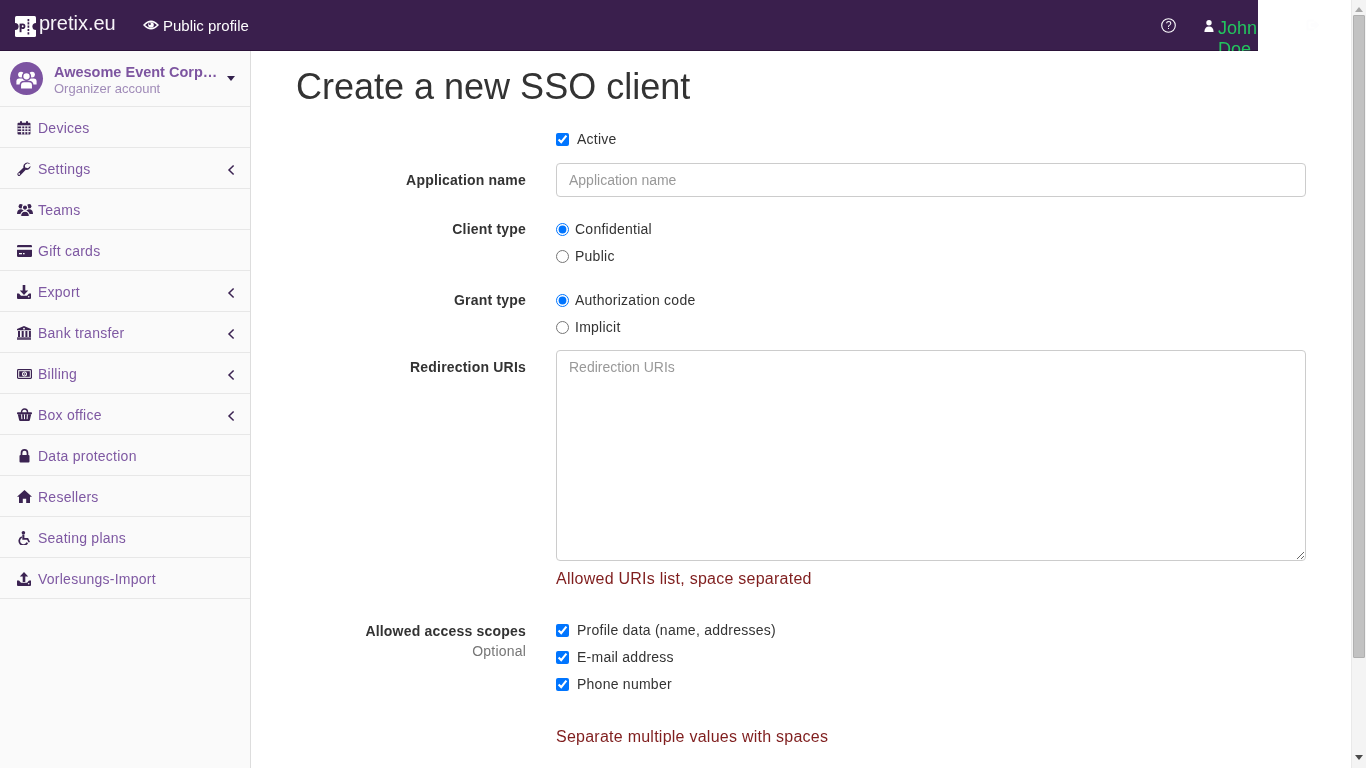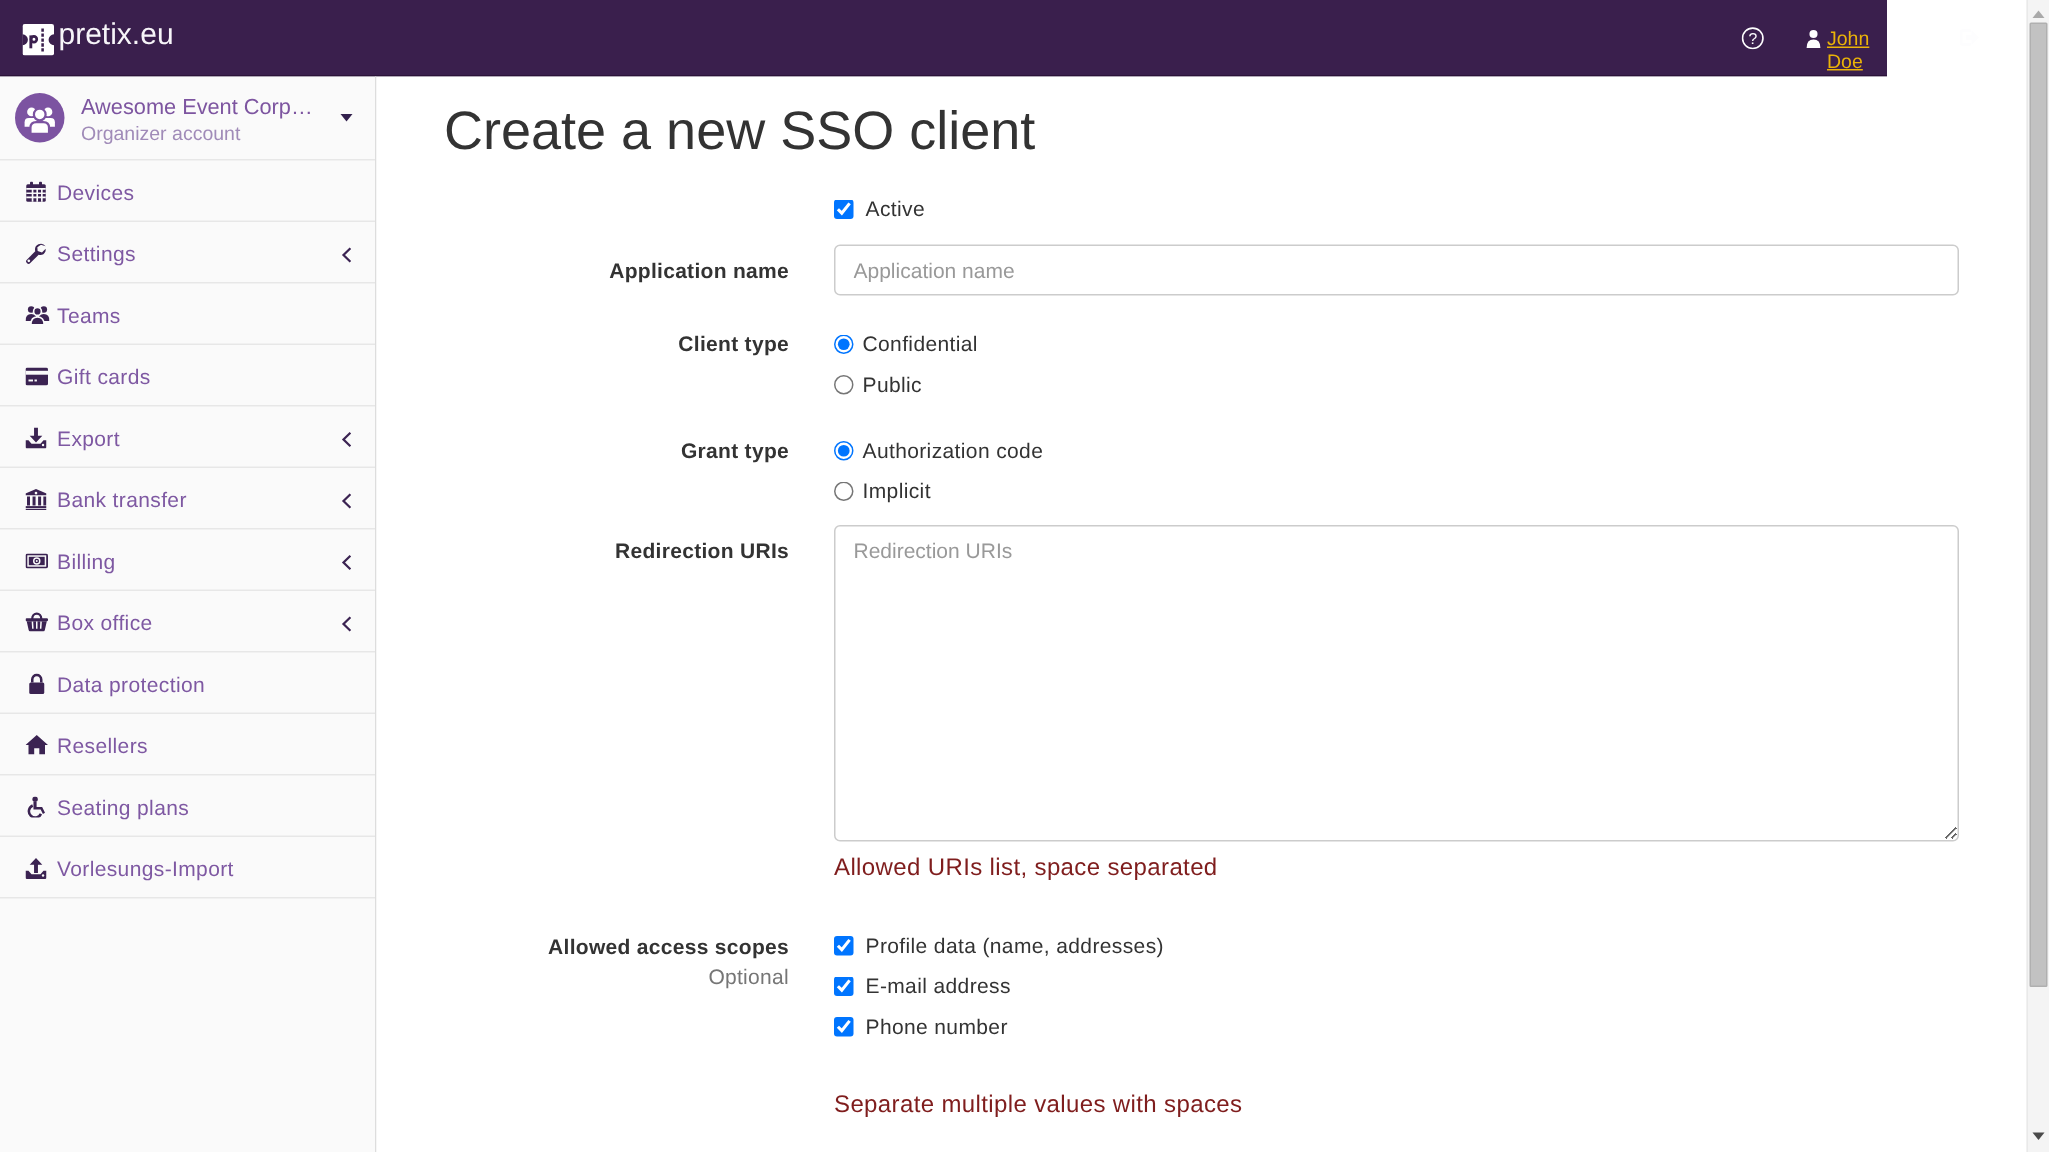--- a/index.html
+++ b/index.html
@@ -18,21 +18,21 @@
 #scrollbar { position: absolute; right: 0; top: 0; width: 15px; height: 768px; background: #f4f4f4; border-left: 1px solid #e9e9e9; }
 #sb-thumb { position: absolute; left: 1px; top: 15px; width: 12px; height: 643px; background: #c2c2c2; border: 1px solid #b0b0b0; border-radius: 1px; }
 .sb-arrow-up { position: absolute; left: 3px; top: 7px; width: 0; height: 0; border-left: 4.5px solid transparent; border-right: 4.5px solid transparent; border-bottom: 5px solid #a9a9a9; }
 .sb-arrow-dn { position: absolute; left: 3px; bottom: 8px; width: 0; height: 0; border-left: 4.5px solid transparent; border-right: 4.5px solid transparent; border-top: 5px solid #4a4a4a; }
 
 
 #sidebar { position: absolute; left: 0; top: 51px; width: 251px; height: 717px; background: #fafafa; border-right: 1px solid #ddd; }
 #orgblock { position: relative; height: 56px; border-bottom: 1px solid #e7e7e7; }
 #avatar { position: absolute; left: 10px; top: 11px; width: 33px; height: 33px; border-radius: 50%; background: #7c53a1; }
 #avatar svg { position: absolute; left: 6px; top: 8px; }
-#orgname { position: absolute; left: 54px; top: 13px; font-size: 14.5px; font-weight: normal; color: #7d55a0; white-space: nowrap; }
+#orgname { position: absolute; left: 54px; top: 13px; font-size: 14.5px; font-weight: bold; color: #7d55a0; white-space: nowrap; }
 #orgsub { position: absolute; left: 54px; top: 30px; font-size: 13px; color: #a08bb8; }
 #orgcaret { position: absolute; left: 227px; top: 25px; width: 0; height: 0; border-left: 4.5px solid transparent; border-right: 4.5px solid transparent; border-top: 5.5px solid #33214d; }
 .mitem { position: relative; height: 41px; border-bottom: 1px solid #e7e7e7; color: #7e58a2; font-size: 14px; }
 .mitem .micon { position: absolute; left: 17px; top: 14px; width: 14px; height: 14px; }
 .mitem .mtext { position: absolute; left: 38px; top: 14px; line-height: 15px; letter-spacing: 0.25px; }
 .mitem .mchev { position: absolute; right: 15px; top: 15px; }
 
 
 #main { position: absolute; left: 251px; top: 51px; width: 1100px; height: 717px; background: #fff; }
 h1 { font-family: "Liberation Sans", sans-serif; font-weight: normal; font-size: 36px; color: #333; position: absolute; left: 296px; top: 66px; letter-spacing: 0px; }
@@ -52,29 +52,37 @@
 <div id="navbar">
   <svg id="logo" width="21" height="21">
     <rect x="0" y="0" width="21" height="21" rx="1.5" fill="#ffffff"></rect>
     <circle cx="0" cy="10.5" r="3.6" fill="#3a1f4d"></circle>
     <circle cx="21" cy="10.5" r="3.6" fill="#3a1f4d"></circle>
     <rect x="4.6" y="7.6" width="1.9" height="8.6" fill="#3a1f4d"></rect>
     <circle cx="7.6" cy="10.2" r="1.9" fill="none" stroke="#3a1f4d" stroke-width="1.8"></circle>
     <line x1="13.4" y1="3" x2="13.4" y2="18.5" stroke="#3a1f4d" stroke-width="1.7" stroke-dasharray="2.2,1.1"></line>
   </svg>
   <div id="brandtext">pretix.eu</div>
+  <div id="pubprofile">
+    <svg width="16" height="12" viewBox="0 0 16 12">
+      <path d="M1 6 Q8 -1.5 15 6 Q8 13.5 1 6 Z" fill="none" stroke="#fdfdfe" stroke-width="1.4"></path>
+      <circle cx="8" cy="6" r="2.8" fill="#fdfdfe"></circle>
+      <circle cx="6.9" cy="5" r="1" fill="#3a1f4d"></circle>
+    </svg>
+    Public profile
+  </div>
   <svg width="15" height="15" viewBox="0 0 15 15" style="position:absolute;left:1161px;top:18px;">
     <circle cx="7.5" cy="7.5" r="6.8" fill="none" stroke="#fdfdfe" stroke-width="1.1"></circle>
     <text x="7.6" y="11.4" font-size="10.5" fill="#fdfdfe" text-anchor="middle" font-family="Liberation Sans, sans-serif">?</text>
   </svg>
   <svg width="10" height="12" viewBox="0 0 10 12" style="position:absolute;left:1204px;top:20px;">
     <circle cx="5" cy="2.7" r="2.7" fill="#fdfdfe"></circle>
     <path d="M0.4 12 Q0.4 6.4 5 6.4 Q9.6 6.4 9.6 12 Z" fill="#fdfdfe"></path>
   </svg>
-  <div style="position:absolute;left:1218px;top:17.5px;font-size:13px;color:#eab308;text-decoration:underline;">John Doe</div>
+  <div style="position:absolute;left:1218px;top:17.5px;font-size:18px;color:#22c55e;">John Doe</div>
   <svg width="14" height="12" viewBox="0 0 14 12" style="position:absolute;left:1306px;top:19px;">
     <path d="M7.8 0.5 H2 Q0.5 0.5 0.5 2 V10 Q0.5 11.5 2 11.5 H7.8 V9.6 H2.4 V2.4 H7.8 Z" fill="#fdfdfe"></path>
     <path d="M4.6 4.3 H8.4 V1.4 L13.6 6 L8.4 10.6 V7.7 H4.6 Z" fill="#fdfdfe"></path>
   </svg>
 </div>
 
 <div id="sidebar">
   <div id="orgblock">
     <div id="avatar">
       <svg width="21" height="20" viewBox="0 0 21 20">

